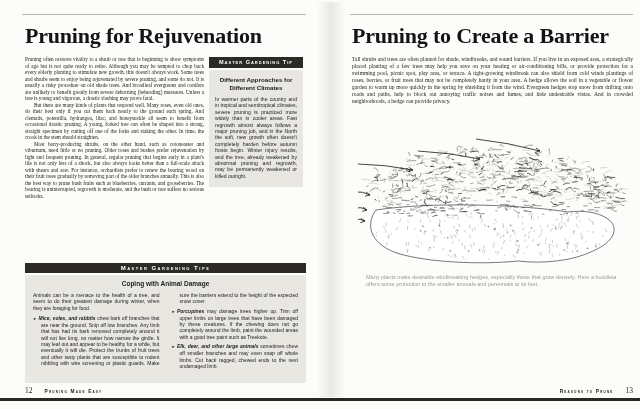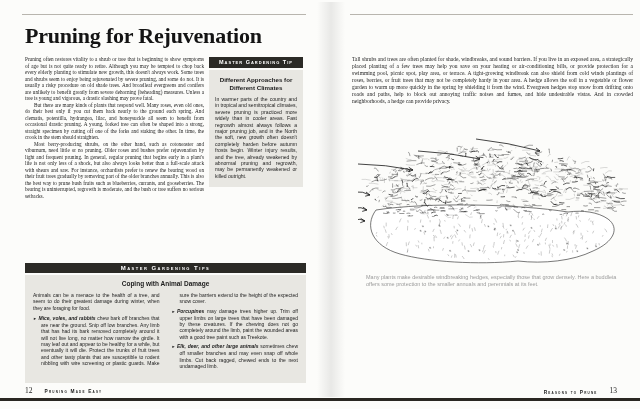--- a/index.html
+++ b/index.html
@@ -43,21 +43,21 @@
   .bullet .lead{font-weight:bold;font-style:italic;}
 
   #hedge{position:absolute;left:358px;top:118px;}
   .caption{position:absolute;left:366px;top:274px;width:258px;
     font-family:"Liberation Sans",sans-serif;font-size:5.5px;line-height:7px;
     color:var(--c-caption_text,#9b9b9b);}
 
   .footer{position:absolute;top:386px;display:flex;align-items:baseline;gap:12px;
     font-family:"Liberation Sans",sans-serif;}
   #footer-left{left:25px;}
-  #footer-right{left:336px;width:281px;justify-content:flex-end;align-items:flex-end;}
+  #footer-right{left:352px;width:281px;justify-content:flex-end;}
   .folio{font-family:"Liberation Serif",serif;font-size:7.5px;}
   .running-head{font-size:4.8px;font-weight:bold;font-variant:small-caps;letter-spacing:1.2px;color:#222;}
   .bottom-bar{position:absolute;left:0;top:398px;width:640px;height:3px;background:var(--c-bottom_bar,#2a2722);}
 </style>
 </head>
 <body>
 
 <div class="spread">
   <div class="rule-top" id="rule-left"></div>
   <div class="rule-top" id="rule-right"></div>
@@ -96,20 +96,21 @@
         </div>
       </div>
     </div>
   </aside>
 
   <div class="footer" id="footer-left">
     <span class="folio">12</span>
     <span class="running-head">Pruning Made Easy</span>
   </div>
 
+  <h1 class="title" id="title-right">Pruning to Create a Barrier</h1>
 
   <div class="body-col" id="right-body">
     <p>Tall shrubs and trees are often planted for shade, windbreaks, and sound barriers. If you live in an exposed area, a strategically placed planting of a few trees may help you save on your heating or air-conditioning bills, or provide protection for a swimming pool, picnic spot, play area, or terrace. A tight-growing windbreak can also shield from cold winds plantings of roses, berries, or fruit trees that may not be completely hardy in your area. A hedge allows the soil in a vegetable or flower garden to warm up more quickly in the spring by shielding it from the wind. Evergreen hedges stop snow from drifting onto roads and paths, help to block out annoying traffic noises and fumes, and hide undesirable vistas. And in crowded neighborhoods, a hedge can provide privacy.</p>
   </div>
 
   <svg id="hedge" width="270" height="150" viewBox="0 0 270 150" xmlns="http://www.w3.org/2000/svg">
       <path d="M18,92 C6,108 14,128 42,136 C70,144 120,147 160,143 C185,146 215,143 235,133 C256,124 262,110 250,101 C240,94 225,92 210,94 C160,86 70,84 18,92 Z" fill="#ffffff" stroke="#2a2a2a" stroke-width="0.7" stroke-opacity="0.9"></path>
       <path d="M151.8,119.9q0.7,-1.9 1.8,-3.1M192.0,127.7q0.0,-1.2 0.1,-2.0M181.9,126.9q-0.2,-1.3 -0.4,-2.2M214.7,134.6q-0.1,-1.4 -0.1,-2.3M212.8,98.1q0.6,-2.5 1.5,-4.1M204.2,101.3q-0.3,-2.0 -0.7,-3.4M28.2,108.4q0.0,-2.3 0.0,-3.8M78.8,119.8q-0.8,-1.5 -1.9,-2.6M145.5,126.0q0.4,-2.4 1.1,-3.9M206.0,106.6q0.5,-1.5 1.2,-2.5M230.7,102.4q0.4,-1.3 1.0,-2.1M19.1,118.5q-0.5,-1.0 -1.1,-1.6M235.2,107.1q-0.3,-2.0 -0.8,-3.3M187.3,122.9q0.5,-1.8 1.3,-3.1M160.7,100.1q-0.2,-1.0 -0.5,-1.7M71.2,133.5q-0.4,-1.6 -1.0,-2.6M49.5,112.4q0.1,-2.7 0.2,-4.5M114.6,113.5q-0.3,-2.0 -0.6,-3.3M112.7,97.0q0.4,-1.6 0.9,-2.6M210.0,103.9q0.3,-1.8 0.7,-3.0M194.5,124.9q-0.0,-1.7 -0.0,-2.8M70.1,96.5q-0.3,-1.8 -0.7,-3.0M208.6,123.4q-0.9,-2.3 -2.2,-3.8M152.5,123.4q-0.3,-0.9 -0.8,-1.6M210.4,126.8q-0.1,-2.3 -0.2,-3.8M166.2,135.9q-0.2,-1.1 -0.4,-1.8M122.4,99.1q0.5,-1.3 1.3,-2.2M181.4,119.4q-0.4,-0.9 -0.9,-1.5M141.5,116.6q0.4,-0.8 0.9,-1.3M158.3,124.6q0.0,-1.7 0.1,-2.9M136.3,106.7q-0.3,-1.0 -0.6,-1.7M164.1,106.6q0.2,-1.4 0.6,-2.3M181.2,136.7q-0.2,-1.0 -0.5,-1.6M143.4,131.3q0.2,-1.3 0.4,-2.2M194.5,139.2q-0.3,-0.9 -0.7,-1.5M72.2,104.3q-0.1,-1.3 -0.1,-2.2M195.9,108.0q-0.5,-1.1 -1.1,-1.8M95.4,98.0q0.2,-0.8 0.6,-1.4M220.4,99.3q0.2,-1.2 0.5,-2.0M198.0,110.6q-0.2,-1.9 -0.5,-3.1M115.3,127.9q0.4,-2.0 1.0,-3.4M111.5,110.4q0.2,-2.3 0.5,-3.8M230.0,114.0q-0.4,-0.9 -0.9,-1.4M224.3,121.6q0.2,-2.5 0.4,-4.2M208.5,134.4q0.3,-0.9 0.8,-1.5M107.6,114.4q-0.7,-1.4 -1.7,-2.4M174.4,124.2q0.6,-1.9 1.5,-3.2M171.1,97.1q0.5,-1.8 1.3,-2.9M87.2,103.5q-0.3,-0.8 -0.7,-1.4M58.6,128.5q-0.4,-1.0 -1.0,-1.7M176.4,102.0q-0.2,-0.8 -0.6,-1.4M49.2,134.8q0.3,-1.5 0.8,-2.4M104.4,127.6q-0.2,-2.0 -0.5,-3.3M208.9,126.6q-0.1,-0.9 -0.2,-1.5M98.1,119.9q-0.6,-2.0 -1.5,-3.4M176.8,113.9q-0.5,-1.2 -1.2,-2.0M113.7,129.2q-0.6,-1.9 -1.5,-3.1M215.3,116.3q0.4,-1.0 0.9,-1.7M179.3,100.7q0.7,-1.5 1.8,-2.5M189.5,110.0q0.2,-2.2 0.4,-3.6M30.5,120.5q-0.3,-1.5 -0.7,-2.5M61.0,124.6q-0.4,-1.3 -0.9,-2.1M150.1,115.5q-0.4,-1.6 -1.0,-2.7M122.2,100.9q0.3,-2.2 0.7,-3.6M208.2,98.3q0.7,-2.2 1.9,-3.7M187.5,126.3q-0.1,-1.1 -0.2,-1.8M227.6,124.7q0.5,-1.1 1.3,-1.8M170.4,115.9q0.9,-2.0 2.2,-3.3M160.1,98.8q0.3,-2.6 0.8,-4.3M163.7,100.2q0.5,-1.2 1.2,-2.0M170.5,120.5q0.3,-1.9 0.7,-3.1M62.4,104.7q0.2,-1.9 0.5,-3.2M160.6,130.4q0.5,-2.4 1.2,-4.1M234.4,104.3q0.4,-0.9 1.1,-1.5M216.0,114.2q-0.2,-0.9 -0.5,-1.5M85.7,120.8q0.5,-1.3 1.3,-2.1M96.3,110.3q-0.1,-1.4 -0.3,-2.4M28.2,114.8q-0.5,-2.1 -1.1,-3.5M194.8,137.6q-0.4,-1.3 -0.9,-2.2M80.8,107.5q0.4,-1.1 0.9,-1.8M74.8,113.9q0.6,-1.8 1.5,-3.0M100.6,123.3q0.5,-1.1 1.2,-1.9M173.1,102.0q0.4,-1.8 1.1,-3.0M41.5,104.3q0.7,-2.3 1.7,-3.8M94.7,125.7q0.1,-1.5 0.3,-2.5M99.5,116.8q-0.8,-2.3 -2.0,-3.8M205.1,97.9q0.1,-1.5 0.3,-2.5M60.7,130.3q-0.3,-2.0 -0.7,-3.3M191.3,135.6q0.3,-2.5 0.7,-4.2M244.3,118.7q0.4,-1.0 1.0,-1.7M26.3,110.4q-0.2,-1.6 -0.6,-2.6M125.7,135.6q0.7,-2.1 1.8,-3.4M93.3,139.7q0.3,-1.3 0.8,-2.2M223.2,117.5q-0.1,-1.6 -0.2,-2.7M183.4,114.4q0.3,-2.2 0.9,-3.7M218.5,101.4q-0.1,-1.9 -0.4,-3.2M220.1,109.6q-0.9,-2.2 -2.2,-3.7M173.7,100.3q-0.2,-1.4 -0.4,-2.4M241.4,127.3q-0.2,-1.3 -0.5,-2.2M94.8,101.0q0.2,-2.2 0.5,-3.7M248.9,114.2q-0.9,-2.1 -2.3,-3.5M202.6,110.7q1.0,-2.0 2.4,-3.3M149.1,115.5q0.0,-1.2 0.0,-2.0M83.3,115.9q-0.5,-2.5 -1.2,-4.1M237.7,128.0q0.2,-1.7 0.4,-2.8M138.1,135.1q-0.2,-1.2 -0.4,-2.1M122.5,99.4q-0.1,-1.7 -0.1,-2.8M50.2,104.6q-0.2,-1.4 -0.4,-2.4M70.6,100.4q-0.6,-2.2 -1.6,-3.7M234.6,115.4q0.5,-1.5 1.2,-2.6M192.0,130.8q-0.5,-2.4 -1.3,-4.0M209.4,130.8q0.1,-2.1 0.2,-3.4M139.7,136.6q0.5,-2.3 1.3,-3.8M208.4,108.7q-0.4,-1.3 -0.9,-2.1M232.9,104.0q0.0,-0.9 0.1,-1.6M123.5,105.1q0.4,-2.4 0.9,-3.9M195.6,128.5q-0.5,-1.0 -1.1,-1.7M192.5,113.6q0.9,-2.1 2.2,-3.5M148.0,112.1q0.3,-0.8 0.8,-1.3M217.5,130.8q0.6,-2.2 1.4,-3.7M139.2,118.1q0.2,-2.2 0.5,-3.6M168.1,130.7q0.8,-1.9 2.1,-3.2M201.3,137.7q0.4,-1.1 0.9,-1.9M164.9,112.4q0.7,-1.6 1.8,-2.6M98.3,139.5q-0.3,-2.0 -0.8,-3.3M214.9,115.1q0.8,-1.7 1.9,-2.8M66.7,116.7q-0.4,-1.7 -0.9,-2.8M199.0,102.5q-0.1,-1.3 -0.2,-2.1M49.4,133.9q0.2,-2.0 0.5,-3.3M222.7,120.8q0.4,-0.9 0.9,-1.6M50.2,127.2q0.5,-2.1 1.2,-3.6M145.5,119.4q0.1,-1.9 0.3,-3.2M202.9,111.9q0.2,-2.2 0.6,-3.6M117.3,112.9q-0.4,-2.2 -1.0,-3.6M127.4,108.7q-0.4,-1.6 -1.1,-2.7M34.2,117.0q-0.4,-1.1 -1.0,-1.8M183.3,137.7q-0.1,-2.6 -0.2,-4.3M145.4,108.7q-0.2,-2.3 -0.5,-3.8M92.3,119.1q0.5,-1.4 1.4,-2.3M135.8,127.7q0.2,-2.2 0.5,-3.7M138.6,104.5q-0.8,-2.4 -1.9,-4.0M48.4,128.2q-0.1,-2.4 -0.2,-3.9M173.5,98.9q-0.1,-1.1 -0.3,-1.9M142.1,120.4q0.6,-1.5 1.4,-2.5M77.1,119.8q-0.8,-1.7 -2.0,-2.8M201.1,106.8q0.4,-1.2 0.9,-2.0M81.1,108.1q0.4,-2.5 1.0,-4.2M175.0,97.5q-0.7,-1.7 -1.9,-2.9M146.0,110.5q-0.6,-1.5 -1.4,-2.6M124.5,134.1q0.4,-1.6 1.1,-2.7M75.5,130.2q-0.0,-1.1 -0.0,-1.8M157.2,116.9q-0.5,-2.3 -1.4,-3.8M93.3,121.2q0.8,-2.2 2.1,-3.7M182.4,108.8q-0.1,-0.9 -0.1,-1.6M181.8,118.4q0.8,-2.0 1.9,-3.3M76.2,123.3q-0.1,-2.5 -0.3,-4.2M123.3,100.6q-0.1,-1.2 -0.3,-2.1M96.7,139.8q-0.0,-2.5 -0.1,-4.1M56.5,111.7q0.5,-1.0 1.2,-1.7M99.5,101.2q0.4,-1.7 1.0,-2.8M159.3,128.9q-0.7,-2.0 -1.7,-3.3M222.5,103.6q-0.4,-0.9 -1.0,-1.5M111.8,120.3q0.1,-2.3 0.4,-3.8M90.9,138.1q-0.5,-1.1 -1.2,-1.8M31.3,119.5q-0.2,-2.0 -0.5,-3.3M107.2,131.5q-0.4,-2.4 -0.9,-4.0M135.5,129.6q-0.2,-1.1 -0.4,-1.8M203.9,105.4q-0.1,-1.5 -0.3,-2.6M131.2,141.8q-0.4,-0.9 -0.9,-1.5M199.2,129.6q-0.2,-2.1 -0.5,-3.5M209.4,102.9q0.5,-2.2 1.3,-3.7M28.2,128.0q0.7,-2.4 1.6,-3.9M84.6,132.7q0.4,-1.5 0.9,-2.6M167.0,119.0q0.1,-1.6 0.3,-2.7M166.5,123.6q0.4,-1.3 0.9,-2.2M82.3,104.1q-0.4,-1.7 -1.0,-2.9M217.1,128.2q0.0,-1.2 0.0,-2.1M18.2,115.8q0.3,-1.0 0.7,-1.7M63.9,126.3q-0.1,-0.9 -0.1,-1.6M106.2,141.0q-0.9,-1.8 -2.2,-3.0M37.7,112.0q0.8,-1.9 2.0,-3.2M146.7,138.2q-0.0,-1.0 -0.0,-1.6M125.4,131.1q0.6,-2.5 1.6,-4.1M157.2,139.8q0.4,-0.9 1.0,-1.5M200.1,110.5q1.0,-2.2 2.4,-3.7M102.5,108.8q-0.9,-1.8 -2.2,-3.1M156.3,139.1q-0.6,-1.4 -1.5,-2.4" fill="none" stroke="#3a3a3a" stroke-width="0.35" stroke-opacity="0.75"></path>
       <path d="M88.7,119.8L90.7,119.8M89.7,118.8L89.7,120.8M89.0,119.1L90.4,120.5M218.3,133.2L220.3,133.2M219.3,132.2L219.3,134.2M218.6,132.5L220.0,133.9M205.2,132.0L207.2,132.0M206.2,131.0L206.2,133.0M205.5,131.3L206.9,132.7M158.7,123.0L160.7,123.0M159.7,122.0L159.7,124.0M159.0,122.3L160.4,123.7M91.1,132.8L93.1,132.8M92.1,131.8L92.1,133.8M91.4,132.1L92.8,133.5M228.4,130.4L230.4,130.4M229.4,129.4L229.4,131.4M228.7,129.7L230.1,131.1M158.2,134.3L160.2,134.3M159.2,133.3L159.2,135.3M158.5,133.6L159.9,135.0M208.2,125.4L210.2,125.4M209.2,124.4L209.2,126.4M208.5,124.7L209.9,126.1M237.1,128.4L239.1,128.4M238.1,127.4L238.1,129.4M237.4,127.7L238.8,129.1M71.1,129.8L73.1,129.8M72.1,128.8L72.1,130.8M71.4,129.1L72.8,130.5M151.7,107.4L153.7,107.4M152.7,106.4L152.7,108.4M152.0,106.7L153.4,108.1M120.5,132.2L122.5,132.2M121.5,131.2L121.5,133.2M120.8,131.5L122.2,132.9M179.0,126.8L181.0,126.8M180.0,125.8L180.0,127.8M179.3,126.1L180.7,127.5M135.5,111.6L137.5,111.6M136.5,110.6L136.5,112.6M135.8,110.9L137.2,112.3M109.5,133.1L111.5,133.1M110.5,132.1L110.5,134.1M109.8,132.4L111.2,133.8M172.5,109.9L174.5,109.9M173.5,108.9L173.5,110.9M172.8,109.2L174.2,110.6M196.8,110.6L198.8,110.6M197.8,109.6L197.8,111.6M197.1,109.9L198.5,111.3M66.3,113.5L68.3,113.5M67.3,112.5L67.3,114.5M66.6,112.8L68.0,114.2M98.4,112.4L100.4,112.4M99.4,111.4L99.4,113.4M98.7,111.7L100.1,113.1M129.4,108.4L131.4,108.4M130.4,107.4L130.4,109.4M129.7,107.7L131.1,109.1M61.6,112.8L63.6,112.8M62.6,111.8L62.6,113.8M61.9,112.1L63.3,113.5M159.1,132.0L161.1,132.0M160.1,131.0L160.1,133.0M159.4,131.3L160.8,132.7M63.9,108.3L65.9,108.3M64.9,107.3L64.9,109.3M64.2,107.6L65.6,109.0M80.6,107.9L82.6,107.9M81.6,106.9L81.6,108.9M80.9,107.2L82.3,108.6M154.0,112.7L156.0,112.7M155.0,111.7L155.0,113.7M154.3,112.0L155.7,113.4M136.0,110.6L138.0,110.6M137.0,109.6L137.0,111.6M136.3,109.9L137.7,111.3" fill="none" stroke="#333333" stroke-width="0.3" stroke-opacity="0.8"></path>
       <path d="M76.1,97.6q2.0,-0.3 3.9,0M48.7,86.8q1.4,-0.7 2.8,0M40.3,91.5q1.3,0.9 2.6,0M44.9,93.3q1.1,-0.4 2.3,0M76.0,89.6q1.7,-0.9 3.3,0M170.8,93.7q1.4,-0.4 2.9,0M223.1,92.7q1.3,-0.2 2.6,0M28.6,93.7q1.2,0.7 2.3,0M249.5,89.7q2.5,-0.8 5.0,0M201.7,96.4q1.2,0.1 2.4,0M37.8,91.9q2.6,-0.6 5.3,0M25.0,95.1q2.8,0.8 5.6,0M90.4,88.1q1.4,-0.6 2.9,0M63.3,87.2q2.6,-0.0 5.2,0M61.8,94.6q1.7,0.9 3.4,0M50.8,97.6q2.1,0.8 4.3,0M81.5,90.2q2.7,-0.6 5.3,0M217.5,95.2q1.6,-0.3 3.1,0M191.2,92.3q1.1,0.9 2.3,0M196.8,86.4q1.3,0.1 2.5,0M31.5,86.8q1.9,-0.9 3.8,0M82.3,92.9q2.6,-0.1 5.2,0M155.7,89.3q2.2,-0.4 4.4,0M117.8,91.8q2.1,-0.5 4.1,0M69.8,92.0q3.0,0.2 6.0,0M82.9,93.0q2.2,-0.7 4.4,0M28.9,94.8q1.4,-0.4 2.8,0M145.1,86.8q2.9,-0.6 5.8,0M102.7,93.3q2.9,0.5 5.9,0M184.2,96.4q1.0,-0.7 2.0,0M39.0,93.8q1.2,-0.3 2.3,0M49.6,97.8q1.2,0.5 2.3,0M166.6,93.2q2.4,0.4 4.8,0M163.3,89.8q1.9,-0.8 3.9,0M141.9,86.6q1.8,-0.6 3.5,0M58.1,93.0q1.2,0.7 2.5,0M230.1,91.8q3.0,-0.0 6.0,0M120.8,95.6q3.0,0.2 5.9,0M208.6,88.7q1.7,-0.2 3.4,0M34.9,95.0q1.3,0.3 2.6,0M165.4,92.4q1.7,0.6 3.5,0M48.5,95.4q1.9,-0.5 3.8,0M90.4,90.9q2.5,-0.1 5.0,0M115.4,92.7q2.6,-0.9 5.1,0M236.8,93.1q1.9,-0.5 3.8,0M225.3,87.7q2.3,0.7 4.5,0M51.9,91.8q2.2,0.3 4.5,0M25.0,88.4q1.7,0.4 3.4,0M41.3,95.5q2.6,0.0 5.1,0M203.4,91.6q2.4,-0.1 4.8,0M28.1,89.5q2.8,-0.3 5.6,0M205.8,95.5q2.1,-0.9 4.2,0M105.7,93.9q1.3,-0.6 2.5,0M201.2,86.3q1.9,0.2 3.9,0M65.5,94.4q1.2,-0.5 2.5,0M137.4,92.6q1.1,0.8 2.1,0M118.7,94.6q1.6,0.6 3.1,0M82.1,89.8q2.0,0.6 4.1,0M96.6,97.3q1.5,-0.6 2.9,0M173.9,86.8q1.7,-0.4 3.4,0" fill="none" stroke="#101010" stroke-width="0.55" stroke-opacity="0.8"></path>

